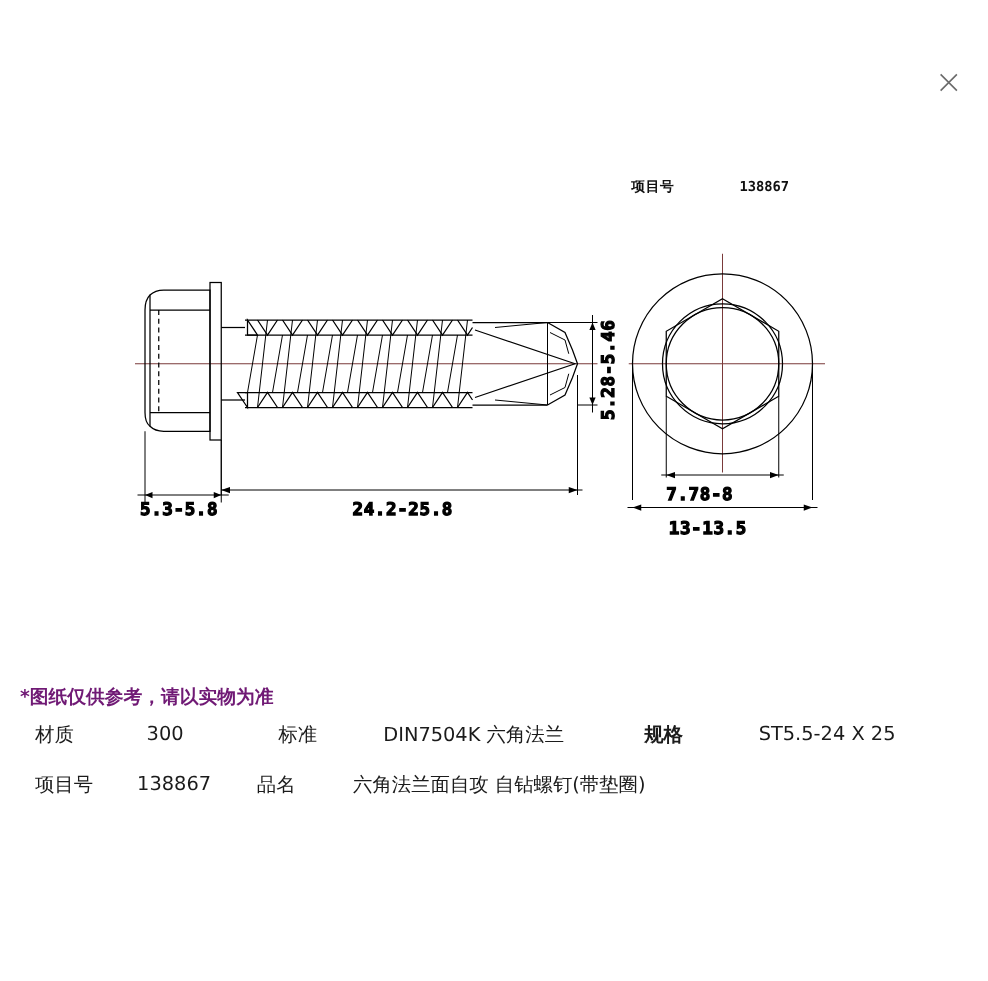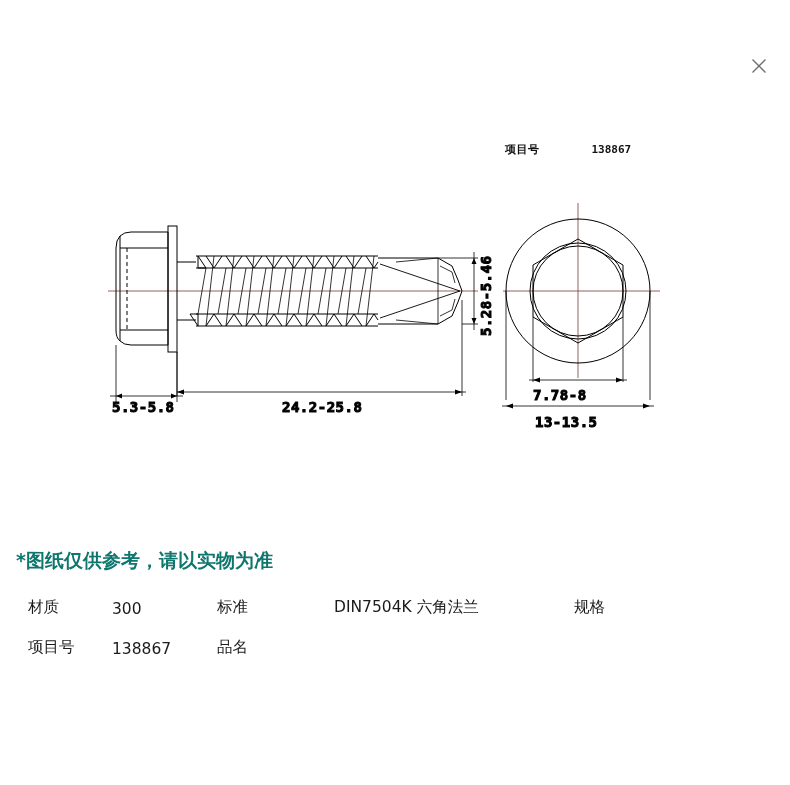--- a/index.html
+++ b/index.html
@@ -59,45 +59,46 @@
     height: 470px;
   }
   #drawing-svg { display: block; }
 
   
   #disclaimer {
     position: absolute;
     left: 16px;
     top: 548px;
     font-family: "DejaVu Sans", sans-serif;
-    font-size: 19px;
+    font-size: 15px;
     font-weight: 700;
-    color: #0f766e;
+    color: #701a75;
     white-space: nowrap;
   }
   #spec-table {
     position: absolute;
     left: 0px;
     top: 578px;
     width: 760px;
   }
   .spec-row {
     display: flex;
-    align-items: flex-end;
+    align-items: flex-start;
     height: 40px;
     font-family: "DejaVu Sans", sans-serif;
     font-size: 15.5px;
     color: #1b1b1b;
     white-space: nowrap;
+    gap: 25px;
   }
   .cell-label-1 { width: 112px; padding-left: 28px; box-sizing: border-box; }
   .cell-value-1 { width: 105px; }
   .cell-label-2 { width: 77px; }
-  .cell-value-2 { width: 240px; margin-left: 40px; }
-  .cell-label-3 { width: 87px; }
+  .cell-value-2 { width: 240px; }
+  .cell-label-3 { width: 87px; font-weight: bold; }
   .cell-value-3 { width: 200px; }
 </style>
 </head>
 <body>
 
 <div id="close-button">
   <span>
     <svg width="20" height="20" viewBox="0 0 20 20" aria-hidden="true">
       <path d="M3.5 3.5 L16.5 16.5 M16.5 3.5 L3.5 16.5" stroke="#6b6b6b" stroke-width="1.3" fill="none" stroke-linecap="butt"></path>
     </svg>
@@ -247,22 +248,24 @@
 <div id="disclaimer">*图纸仅供参考，请以实物为准</div>
 
 <div id="spec-table">
 
   <div class="spec-row">
     <div class="cell-label-1">材质</div>
     <div class="cell-value-1">300</div>
     <div class="cell-label-2">标准</div>
     <div class="cell-value-2">DIN7504K 六角法兰</div>
     <div class="cell-label-3">规格</div>
+    <div class="cell-value-3">ST5.5-24 X 25</div>
   </div>
 
   <div class="spec-row">
     <div class="cell-label-1">项目号</div>
     <div class="cell-value-1">138867</div>
     <div class="cell-label-2">品名</div>
+    <div class="cell-value-2">六角法兰面自攻 自钻螺钉(带垫圈)</div>
     <div class="cell-label-3"></div>
     <div class="cell-value-3"></div>
   </div>
 </div>
 
 </body></html>

